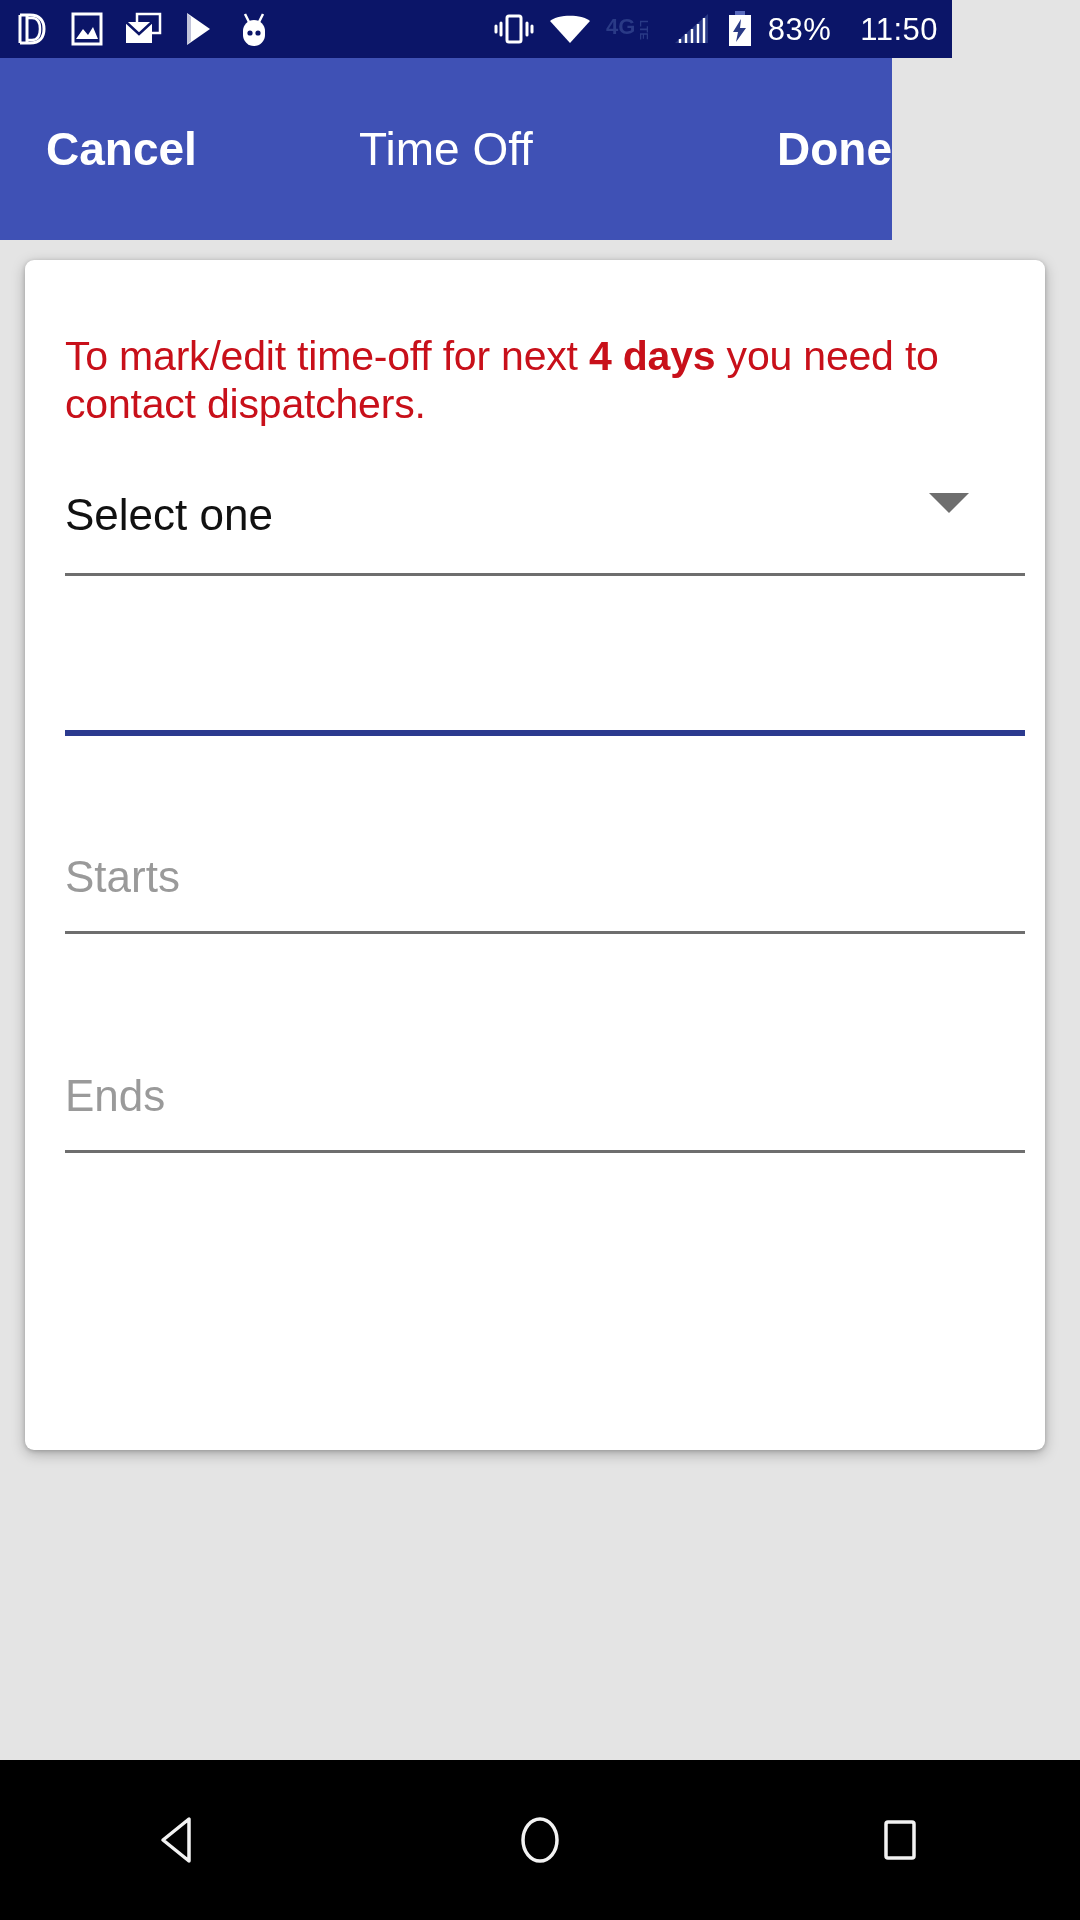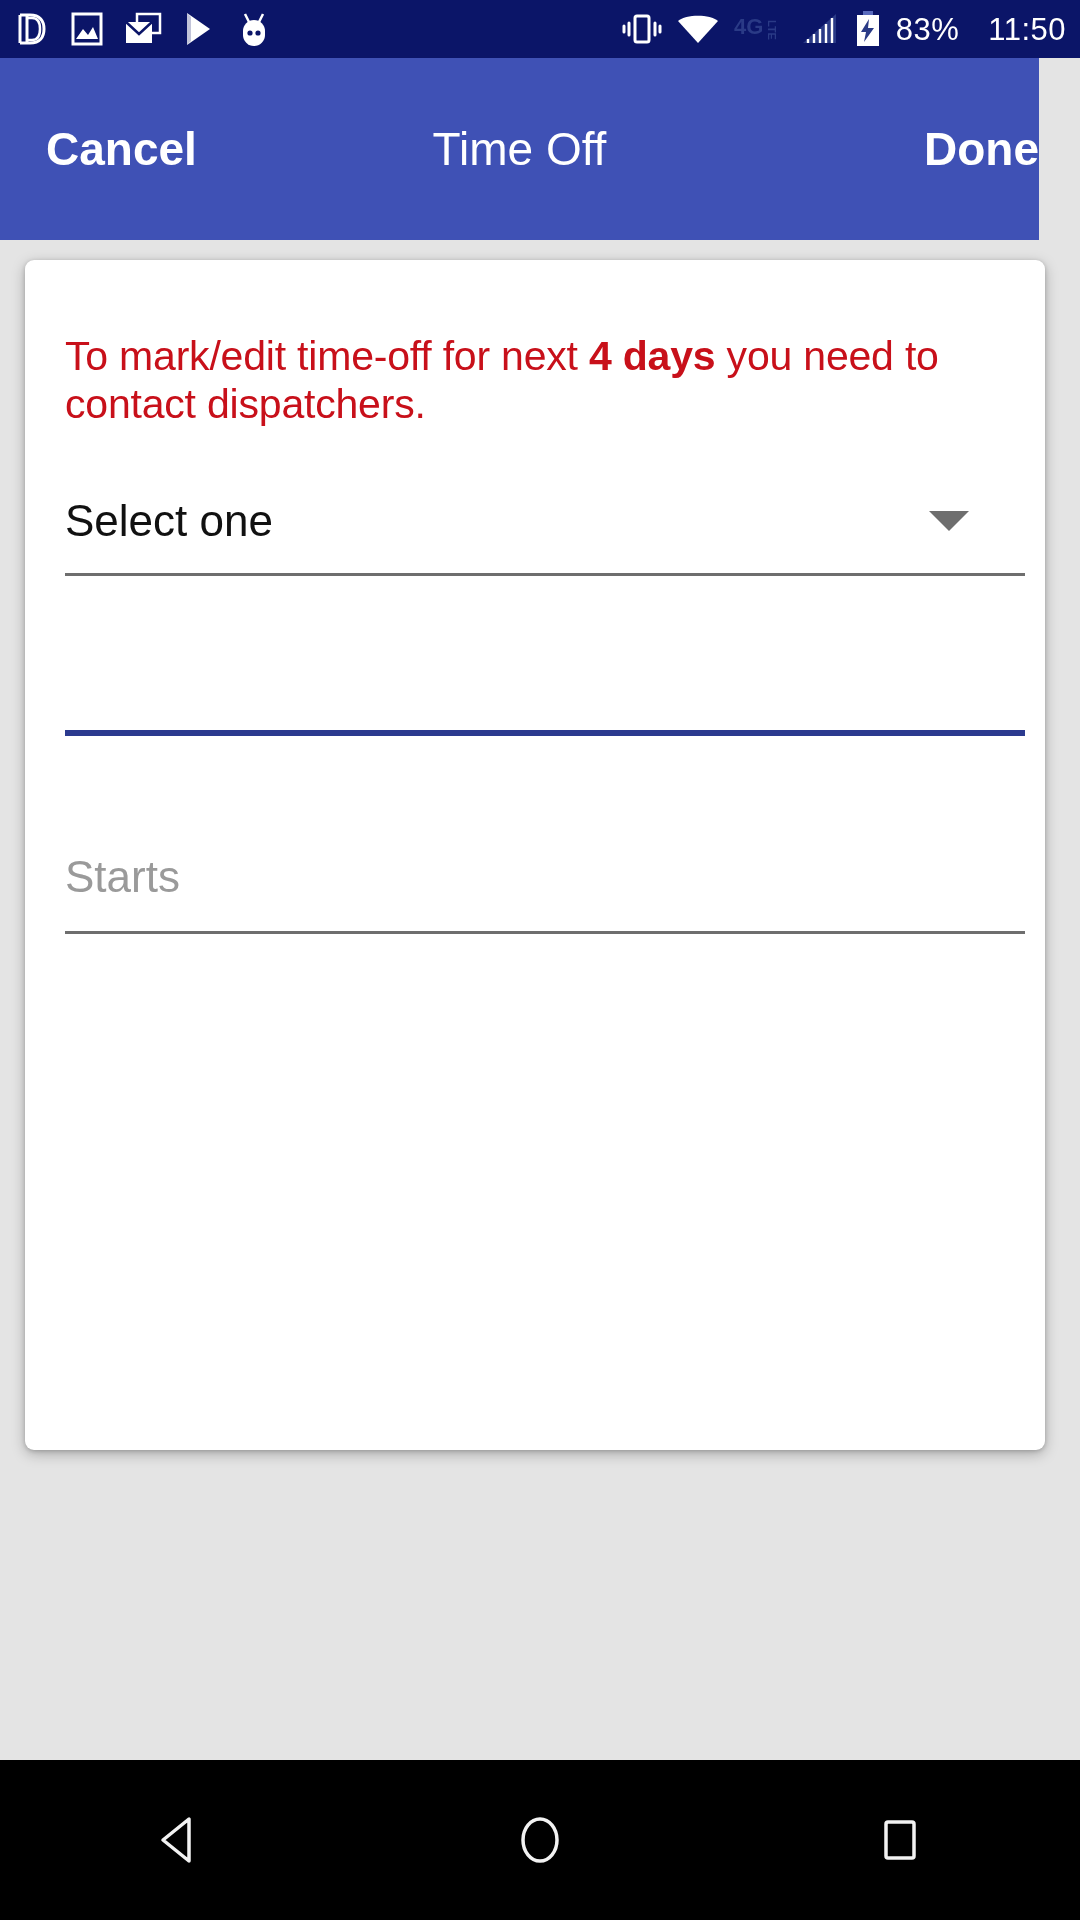--- a/index.html
+++ b/index.html
@@ -6,37 +6,37 @@
   html,body { width:1080px; height:1920px; }
   body {
     font-family:"Liberation Sans", sans-serif;
     background:#e4e4e4;
     overflow:hidden;
     position:relative;
   }
 
   
   .statusbar{
-    position:absolute; top:0; left:0; width:1080px; height:58px;
+    position:absolute; top:0; left:0; width:952px; height:58px;
     background:#0b1568;
     display:flex; align-items:center;
     padding:0 14px;
   }
   .sb-left{ display:flex; align-items:center; gap:20px; }
   .sb-right{ display:flex; align-items:center; gap:14px; margin-left:auto; }
   .sb-icon{ display:flex; align-items:center; justify-content:center; }
   .sb-text{
     color:#ffffff; font-size:31px; font-weight:normal; letter-spacing:0.5px;
     line-height:1; white-space:nowrap;
   }
   .sb-time{ margin-left:15px; }
 
   
   .appbar{
-    position:absolute; top:58px; left:0; width:1039px; height:182px;
+    position:absolute; top:58px; left:0; width:892px; height:182px;
     background:#3f51b5;
     display:flex; align-items:center;
   }
   .appbar-btn{
     color:#ffffff; font-size:46px; font-weight:bold; line-height:1;
     white-space:nowrap; cursor:pointer;
   }
   .appbar-cancel{ margin-left:46px; }
   .appbar-title{
     position:absolute; left:0; right:0; text-align:center;
@@ -93,21 +93,21 @@
     border-top:20px solid #6e6e6e;
   }
 
   .placeholder{
     font-size:44px; line-height:1; color:#9a9a9a;
   }
 
   
   #reason-field{ margin-top:64px; }
   #reason-label{ }
-  #reason-row{ margin-top:48px; display:flex; align-items:center; position:relative; height:56px;}
+  #reason-row{ margin-top:48px; display:flex; position:relative; height:56px;}
   #reason-underline{ margin-top:24px; }
 
   #notes-field{ margin-top:58px; }
   #notes-input-area{ height:96px; }
   #notes-underline{ margin-top:0px; }
 
   #starts-field{ margin-top:119px; }
   #starts-underline{ margin-top:32px; }
 
   #ends-field{ margin-top:140px; }
@@ -235,20 +235,24 @@
       <span class="field-value"></span>
     </div>
     <div class="underline thick" id="notes-underline"></div>
   </div>
 
   <div class="field" id="starts-field">
     <div class="placeholder">Starts</div>
     <div class="underline" id="starts-underline"></div>
   </div>
 
+  <div class="field" id="ends-field">
+    <div class="placeholder">Ends</div>
+    <div class="underline" id="ends-underline"></div>
+  </div>
 </div>
 
 <div class="navbar">
   <div class="nav-btn">
     <svg width="62" height="62" viewBox="0 0 62 62">
       <path d="M40 10 L40 52 L14 31 Z" stroke="#f2f2f2" stroke-width="3.5" fill="none" stroke-linejoin="round"></path>
     </svg>
   </div>
   <div class="nav-btn">
     <svg width="62" height="62" viewBox="0 0 62 62">

